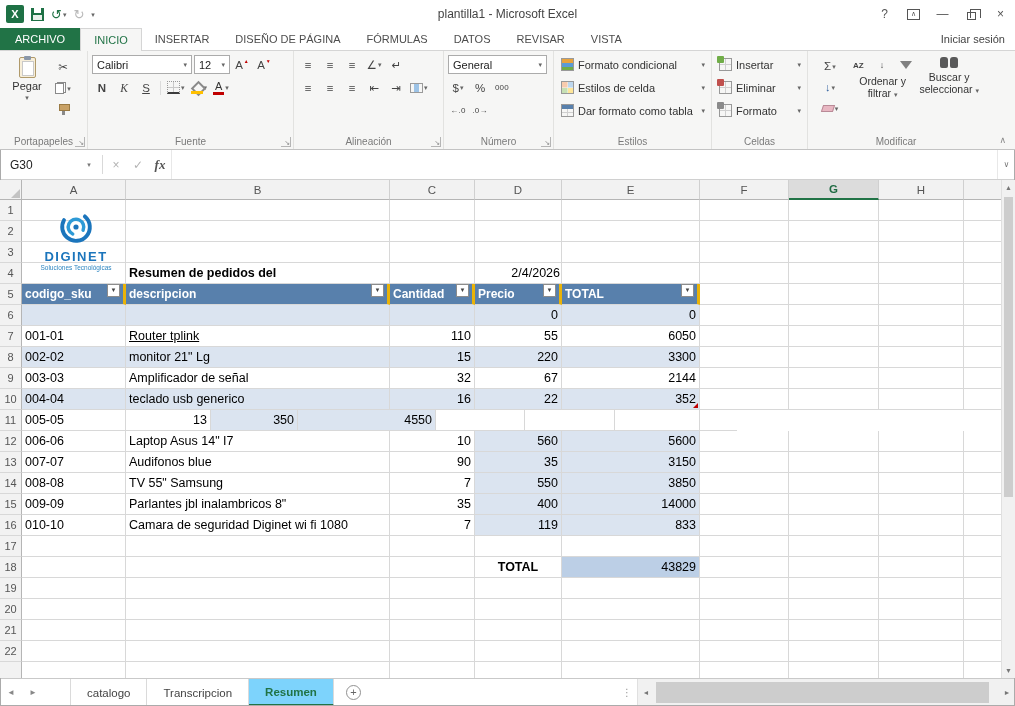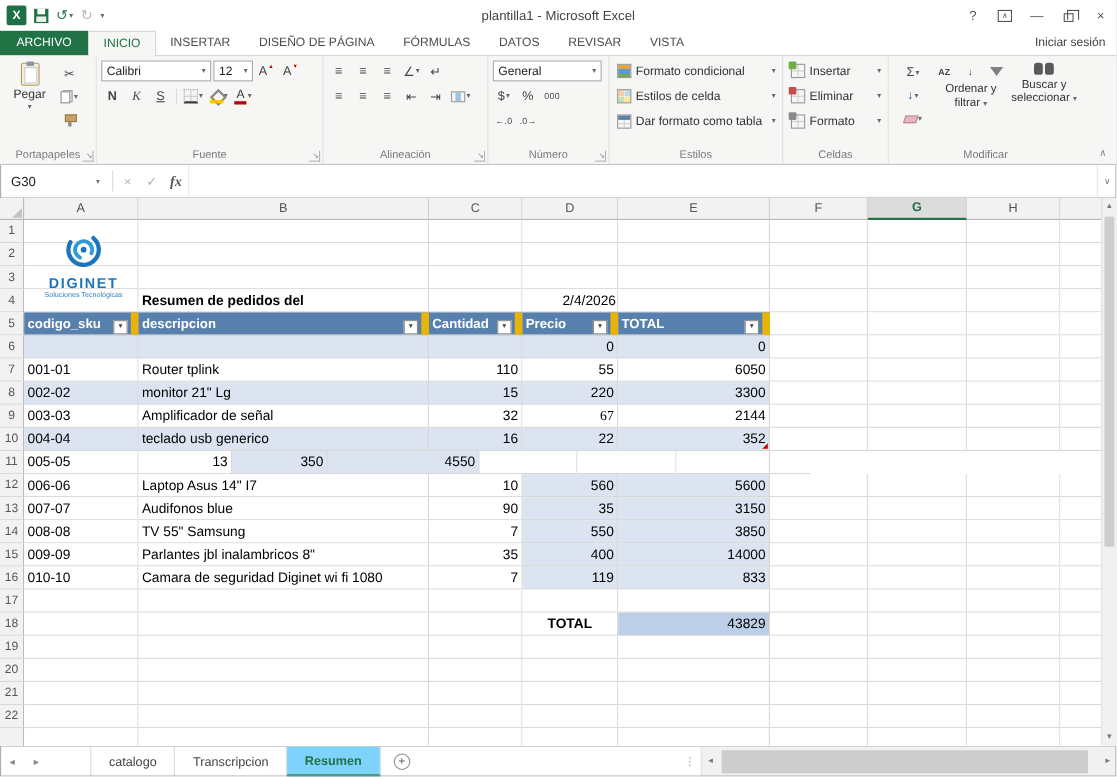--- a/index.html
+++ b/index.html
@@ -100,41 +100,41 @@
 .ch{height:20px;background:#F2F2F2;border-right:1px solid #D0D0D0;border-bottom:1px solid #B5B5B5;font-size:11.5px;color:#555;display:flex;align-items:center;justify-content:center;flex:0 0 auto}
 .ch.sel{background:#DCDCDC;color:#1F6B43;font-weight:bold;border-bottom:2px solid var(--accent-green,#217346)}
 .corner{width:22px;height:20px;background:#F2F2F2;border-right:1px solid #B5B5B5;border-bottom:1px solid #B5B5B5;position:relative;flex:0 0 auto}
 .corner::after{content:"";position:absolute;right:1px;bottom:1px;border-left:9px solid transparent;border-bottom:9px solid #C3C3C3}
 .rn{width:22px;height:21px;flex:0 0 auto;background:#F2F2F2;border-right:1px solid #B5B5B5;border-bottom:1px solid #D8D8D8;font-size:11px;color:#555;display:flex;align-items:center;justify-content:center}
 .cell{height:21px;border-right:1px solid #D8D8D8;border-bottom:1px solid #D8D8D8;font-size:12.5px;line-height:20px;padding:0 3px;white-space:nowrap;overflow:hidden;position:relative;flex:0 0 auto;color:#000;background:#fff}
 .cell.num{text-align:right}
 .cell.bold{font-weight:bold}
 .cell.date{padding-right:1px}
 .cell.band{background:var(--band,#DBE4F0)}
-.cell.th{background:var(--table-header,#5880AC);color:#fff;font-weight:bold;display:flex;align-items:flex-end;justify-content:space-between;border-right:7px solid #eab308;font-size:12px}
+.cell.th{background:var(--table-header,#5880AC);color:#fff;font-weight:bold;display:flex;align-items:flex-start;justify-content:space-between;border-right:3px solid #eab308;font-size:12px}
 .tht{overflow:hidden;white-space:nowrap}
 .fbtn{width:13px;height:13px;background:#fff;border:1px solid #8c8c8c;color:#444;font-size:6px;line-height:11px;text-align:center;flex:0 0 auto;margin-left:2px}
 .cell.tlabel{font-weight:bold;text-align:center}
 .cell.tfill{background:var(--total-fill,#BCCFE6)}
 .mark{position:absolute;right:1px;bottom:1px;width:0;height:0;border-left:5px solid transparent;border-bottom:5px solid #C00000}
 .fillh{width:37px;border-right:none}
 .fillc{width:37px;border-right:none}
 .logo{position:absolute;left:32px;top:28px;width:88px;text-align:center;pointer-events:none}
 .logo svg{width:38px;height:38px}
 .brand{font-size:13px;font-weight:bold;color:#1B75BC;letter-spacing:1.5px;line-height:13px}
 .tag{font-size:6.5px;color:#2E86C1;line-height:9px}
 
 .vscroll{position:absolute;right:0;top:0;bottom:0;width:14px;background:#F1F1F1;border-left:1px solid #E0E0E0;display:flex;flex-direction:column;align-items:center}
 .vs-btn{height:15px;display:flex;align-items:center;justify-content:center;font-size:7px;color:#777;width:100%}
 .vs-track{flex:1;width:100%;position:relative}
 .vs-thumb{position:absolute;top:2px;left:2px;right:2px;height:300px;background:#CDCDCD}
 
 .tabbar{height:28px;background:#fff;border-top:1px solid #C9C9C9;display:flex;align-items:stretch;flex:0 0 auto}
 .nav{width:22px;display:flex;align-items:center;justify-content:center;font-size:8px;color:#888}
-.stabs{display:flex;margin-left:38px}
+.stabs{display:flex;margin-left:26px}
 .stab{padding:0 16px;display:flex;align-items:center;font-size:11.5px;color:#444;border-right:1px solid #DADADA;white-space:nowrap}
 .stabs .stab:first-child{border-left:1px solid #DADADA}
 .stab.active{color:var(--accent-green,#217346);font-weight:bold;border-bottom:2px solid var(--accent-green,#217346);background:#7dd3fc}
 .newsheet{width:15px;height:15px;border:1px solid #919191;border-radius:50%;color:#666;display:flex;align-items:center;justify-content:center;font-size:11px;align-self:center;margin-left:12px;line-height:1}
 .splitter{margin-left:auto;color:#999;font-size:10px;display:flex;align-items:center;padding:0 5px}
 .hscroll{width:378px;display:flex;align-items:center;background:#F1F1F1;border-left:1px solid #E0E0E0}
 .hs-btn{width:16px;display:flex;align-items:center;justify-content:center;font-size:7px;color:#777;height:100%}
 .hs-track{flex:1;height:100%;position:relative}
 .hs-thumb{position:absolute;left:2px;top:3px;bottom:3px;right:10px;background:#CDCDCD}
 </style>
@@ -483,21 +483,21 @@
           <div class="cell num band" style="width: 87px;">0</div>
           <div class="cell num band" style="width: 138px;">0</div>
           <div class="cell " style="width: 89px;"></div>
           <div class="cell " style="width: 90px;"></div>
           <div class="cell " style="width: 85px;"></div>
           <div class="cell fillc"></div>
         </div>
         <div class="srow">
           <div class="rn">7</div>
           <div class="cell " style="width: 104px;">001-01</div>
-          <div class="cell " style="width: 264px;">Router tplink</div>
+          <div class="cell " style="width: 264px; text-decoration: underline;">Router tplink</div>
           <div class="cell num" style="width: 85px;">110</div>
           <div class="cell num" style="width: 87px;">55</div>
           <div class="cell num" style="width: 138px; text-align: right;">6050</div>
           <div class="cell " style="width: 89px;"></div>
           <div class="cell " style="width: 90px;"></div>
           <div class="cell " style="width: 85px;"></div>
           <div class="cell fillc"></div>
         </div>
         <div class="srow">
           <div class="rn">8</div>
@@ -509,21 +509,21 @@
           <div class="cell " style="width: 89px;"></div>
           <div class="cell " style="width: 90px;"></div>
           <div class="cell " style="width: 85px;"></div>
           <div class="cell fillc"></div>
         </div>
         <div class="srow">
           <div class="rn">9</div>
           <div class="cell " style="width: 104px;">003-03</div>
           <div class="cell " style="width: 264px;">Amplificador de señal</div>
           <div class="cell num" style="width: 85px;">32</div>
-          <div class="cell num" style="width: 87px; font-family: Liberation Serif, serif;">67</div>
+          <div class="cell num" style="width: 87px;">67</div>
           <div class="cell num" style="width: 138px;">2144</div>
           <div class="cell " style="width: 89px;"></div>
           <div class="cell " style="width: 90px;"></div>
           <div class="cell " style="width: 85px;"></div>
           <div class="cell fillc"></div>
         </div>
         <div class="srow">
           <div class="rn">10</div>
           <div class="cell  band" style="width: 104px;">004-04</div>
           <div class="cell  band" style="width: 264px;">teclado usb generico</div>

